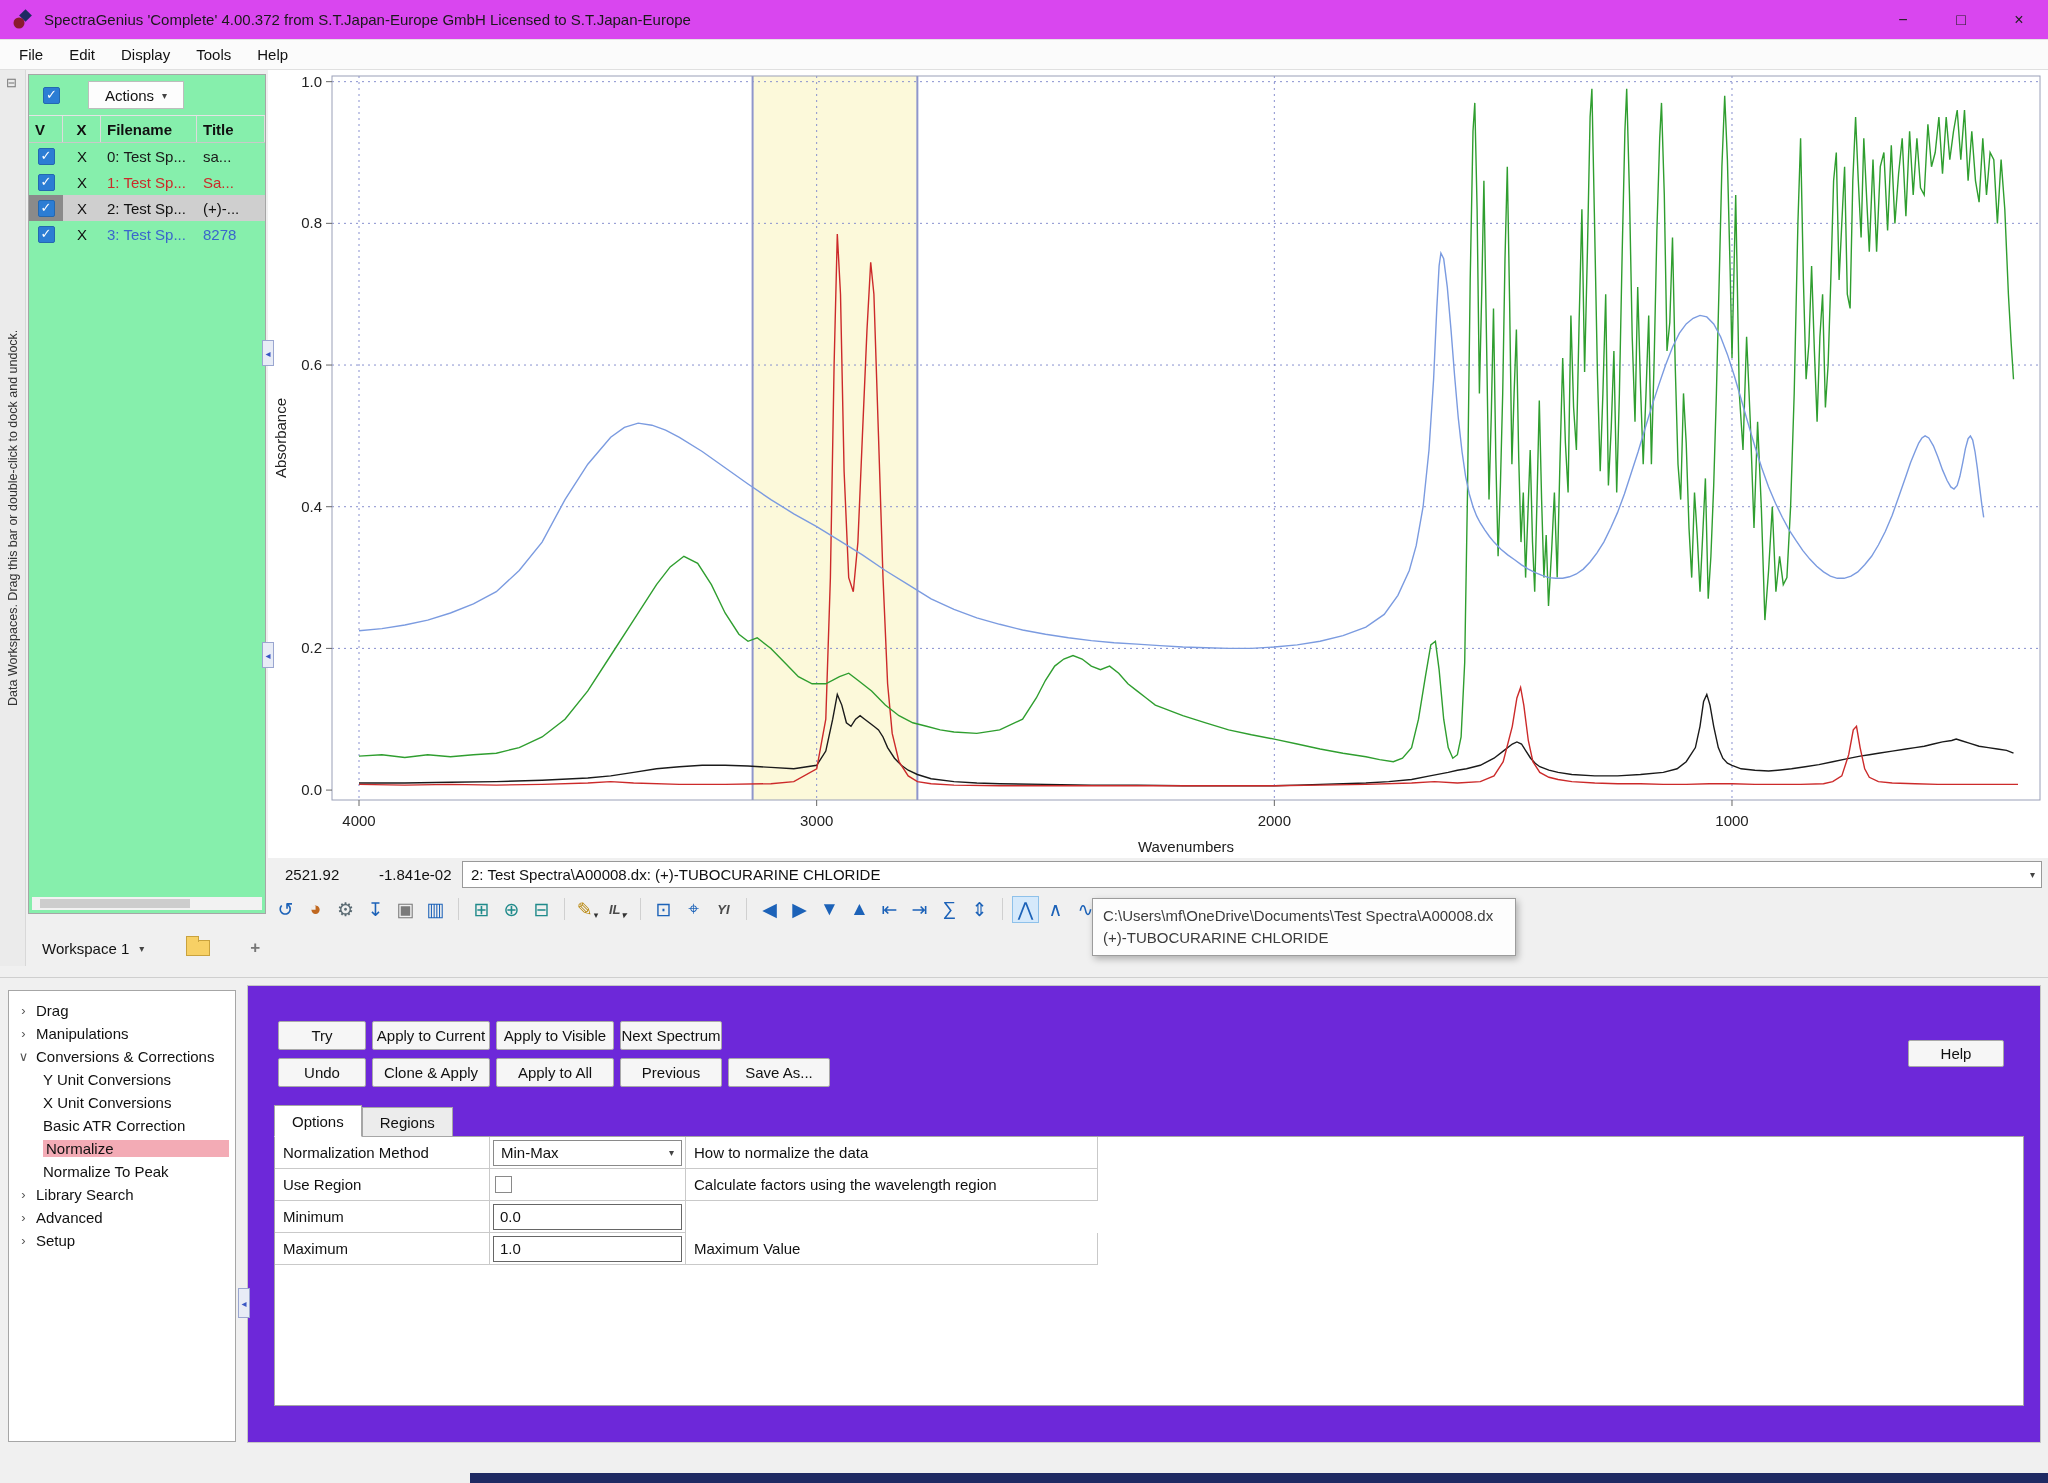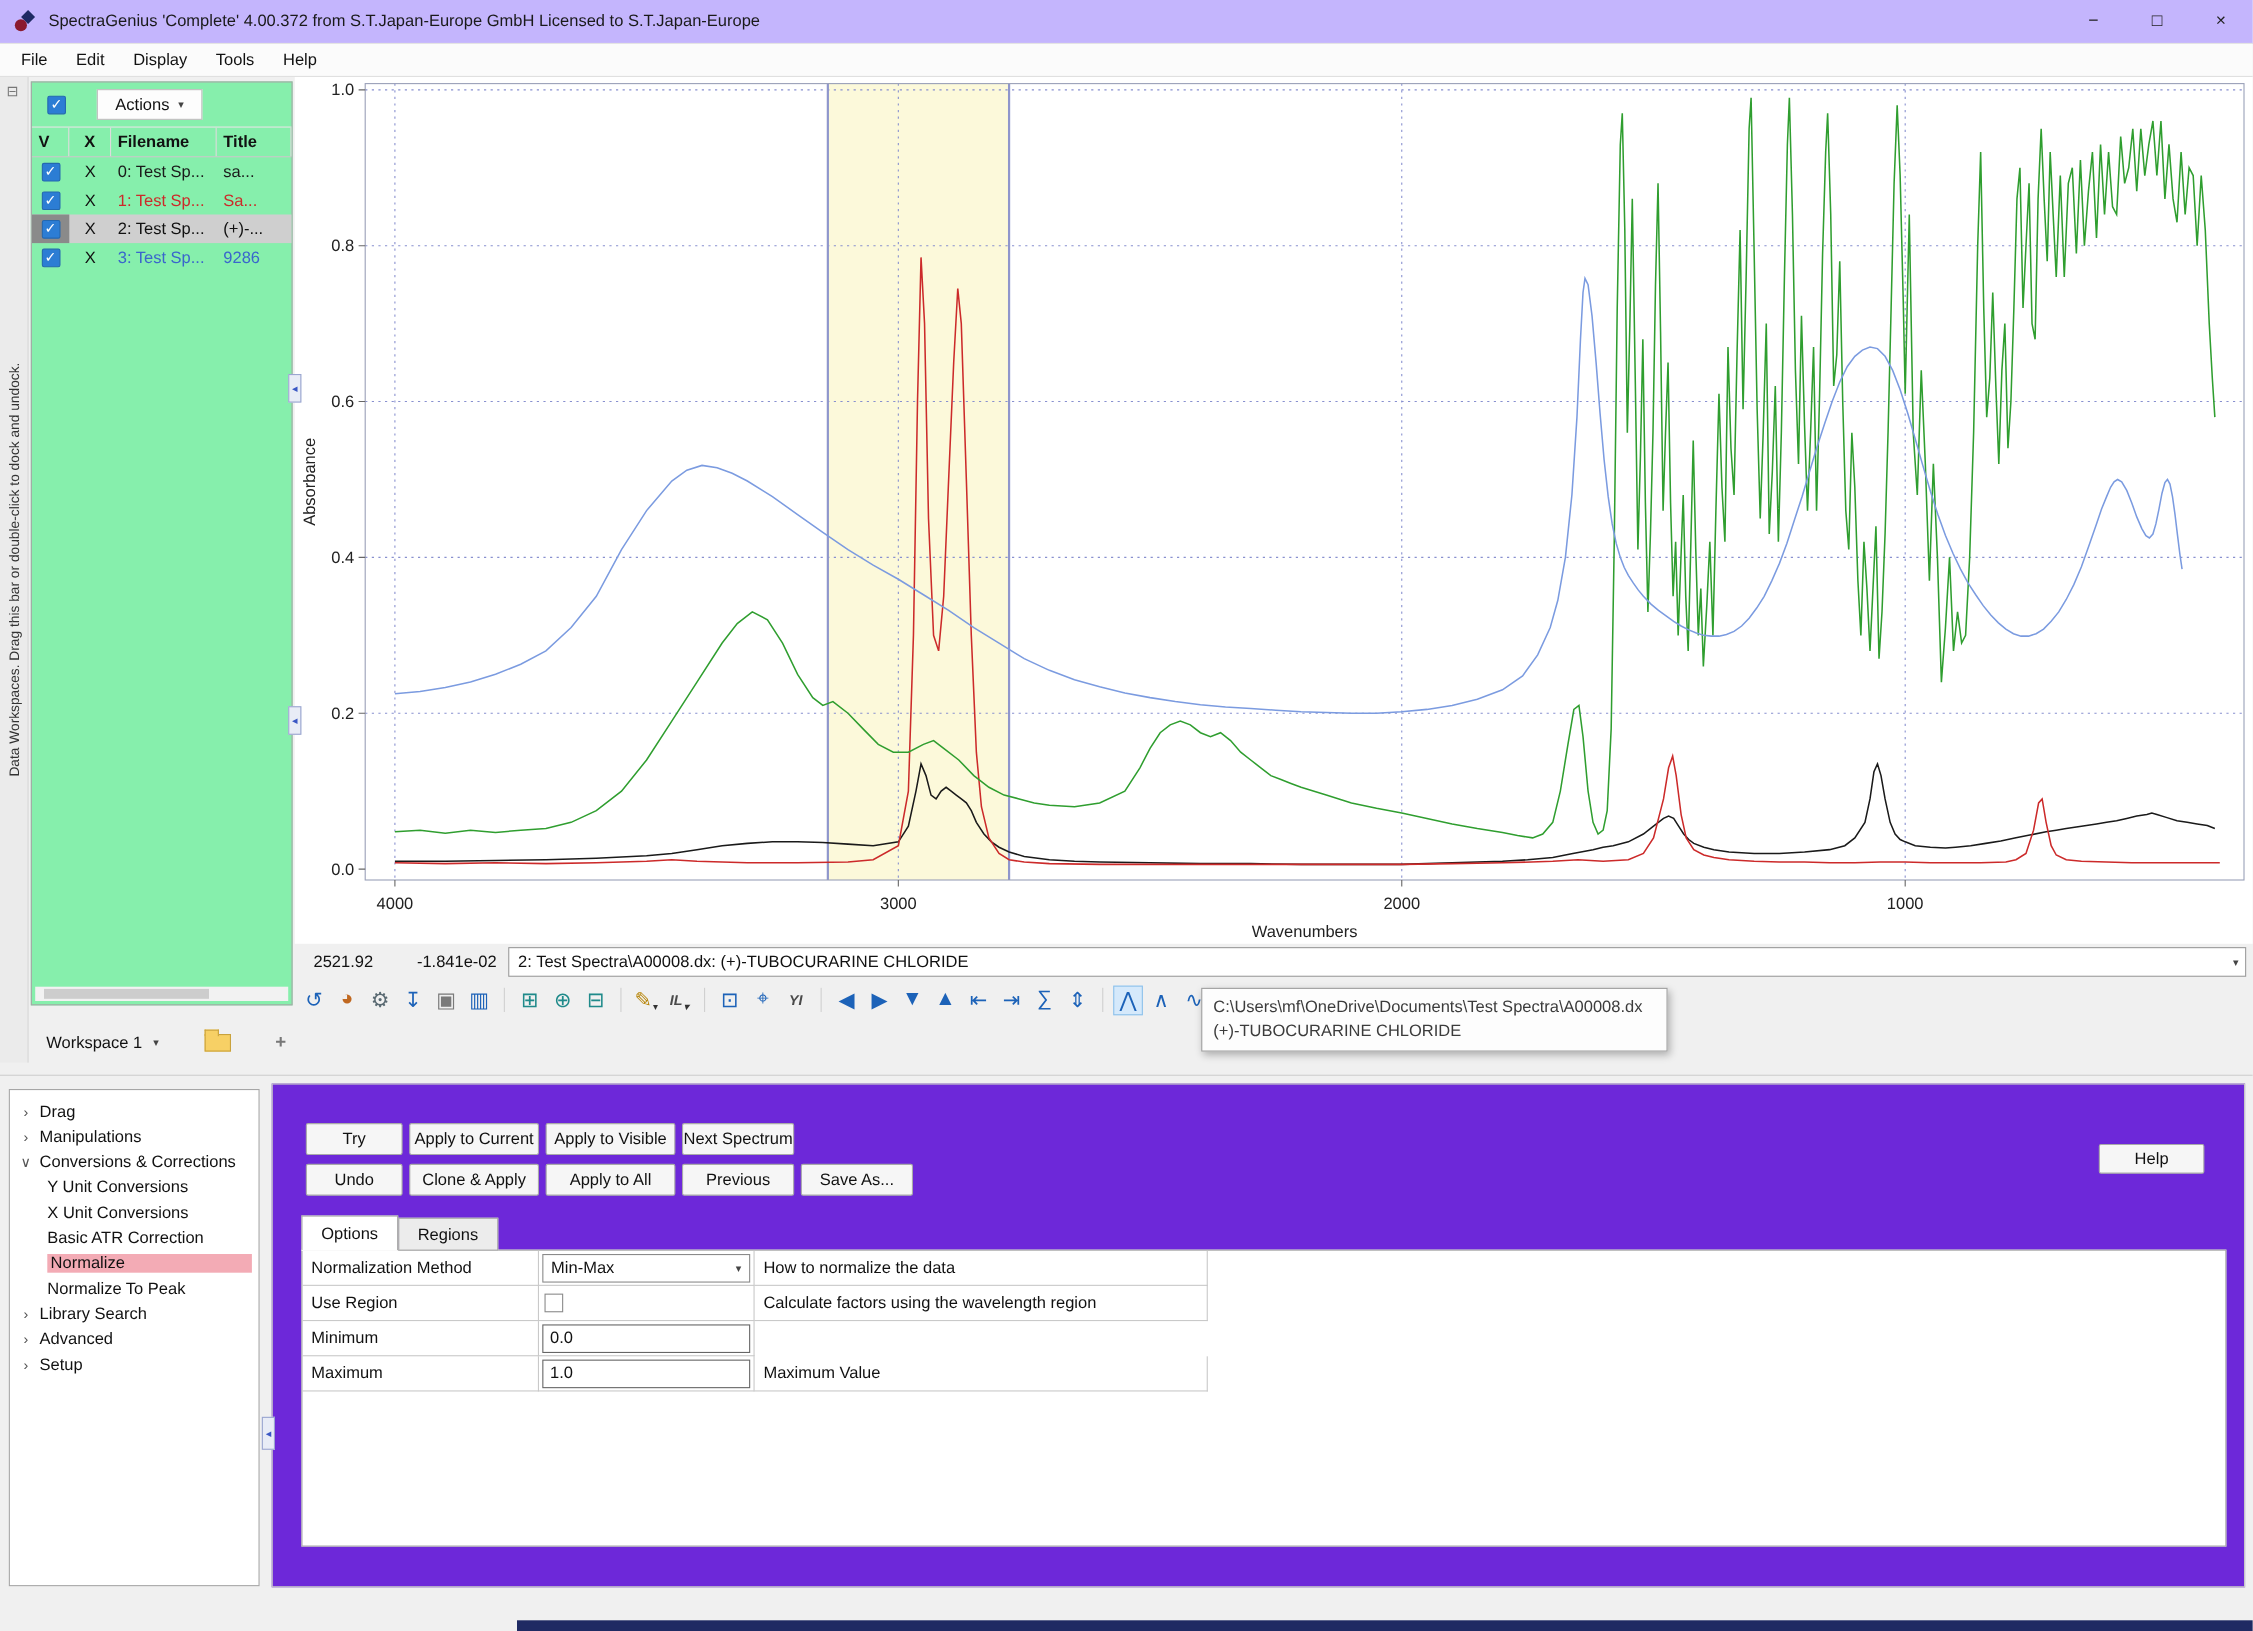--- a/index.html
+++ b/index.html
@@ -1,20 +1,20 @@
 <!DOCTYPE html>
 <html><head>
 <meta charset="utf-8">
 <style>
   * { box-sizing: border-box; margin: 0; padding: 0; }
   html,body { width:2048px; height:1483px; overflow:hidden; }
   body { position:relative; background:#f0f0f0; font-family:"Liberation Sans",sans-serif; font-size:15px; color:#111; }
 
   
-  #titlebar { position:absolute; left:0; top:0; width:2048px; height:40px; background:#c4b5fd; border-bottom:1px solid #e4e4e4; display:flex; align-items:center; }
+  #titlebar { position:absolute; left:0; top:0; width:2048px; height:40px; background:#d946ef; border-bottom:1px solid #e4e4e4; display:flex; align-items:center; }
   #app-icon { margin-left:12px; width:22px; height:22px; }
   #title-text { margin-left:10px; font-size:15px; color:#1a1a1a; }
   #win-controls { margin-left:auto; display:flex; height:40px; }
   .win-btn { width:58px; height:40px; display:flex; align-items:center; justify-content:center; font-size:16px; color:#222; }
 
   
   #menubar { position:absolute; left:0; top:40px; width:2048px; height:30px; background:#fbfbfb; border-bottom:1px solid #e0e0e0; display:flex; align-items:center; padding-left:6px; }
   .menu-item { padding:4px 13px; }
 
   
@@ -164,21 +164,21 @@
         <div class="cell x">X</div>
         <div class="cell fn" style="color: rgb(17, 17, 17);">2: Test Sp...</div>
         <div class="cell ti" style="color: rgb(17, 17, 17);">(+)-...</div>
       </div>
       <div class="file-row">
         <div class="cell v">
           <span class="checkbox"></span>
         </div>
         <div class="cell x">X</div>
         <div class="cell fn" style="color: rgb(58, 102, 204);">3: Test Sp...</div>
-        <div class="cell ti" style="color: rgb(58, 102, 204);">9286</div>
+        <div class="cell ti" style="color: rgb(58, 102, 204);">8278</div>
       </div>
     </div>
   <div id="hscroll">
       <div class="thumb"></div>
     </div>
 </div>
 
 <div id="workspace-row">
   <div id="ws-select">
     <span>Workspace 1</span>

